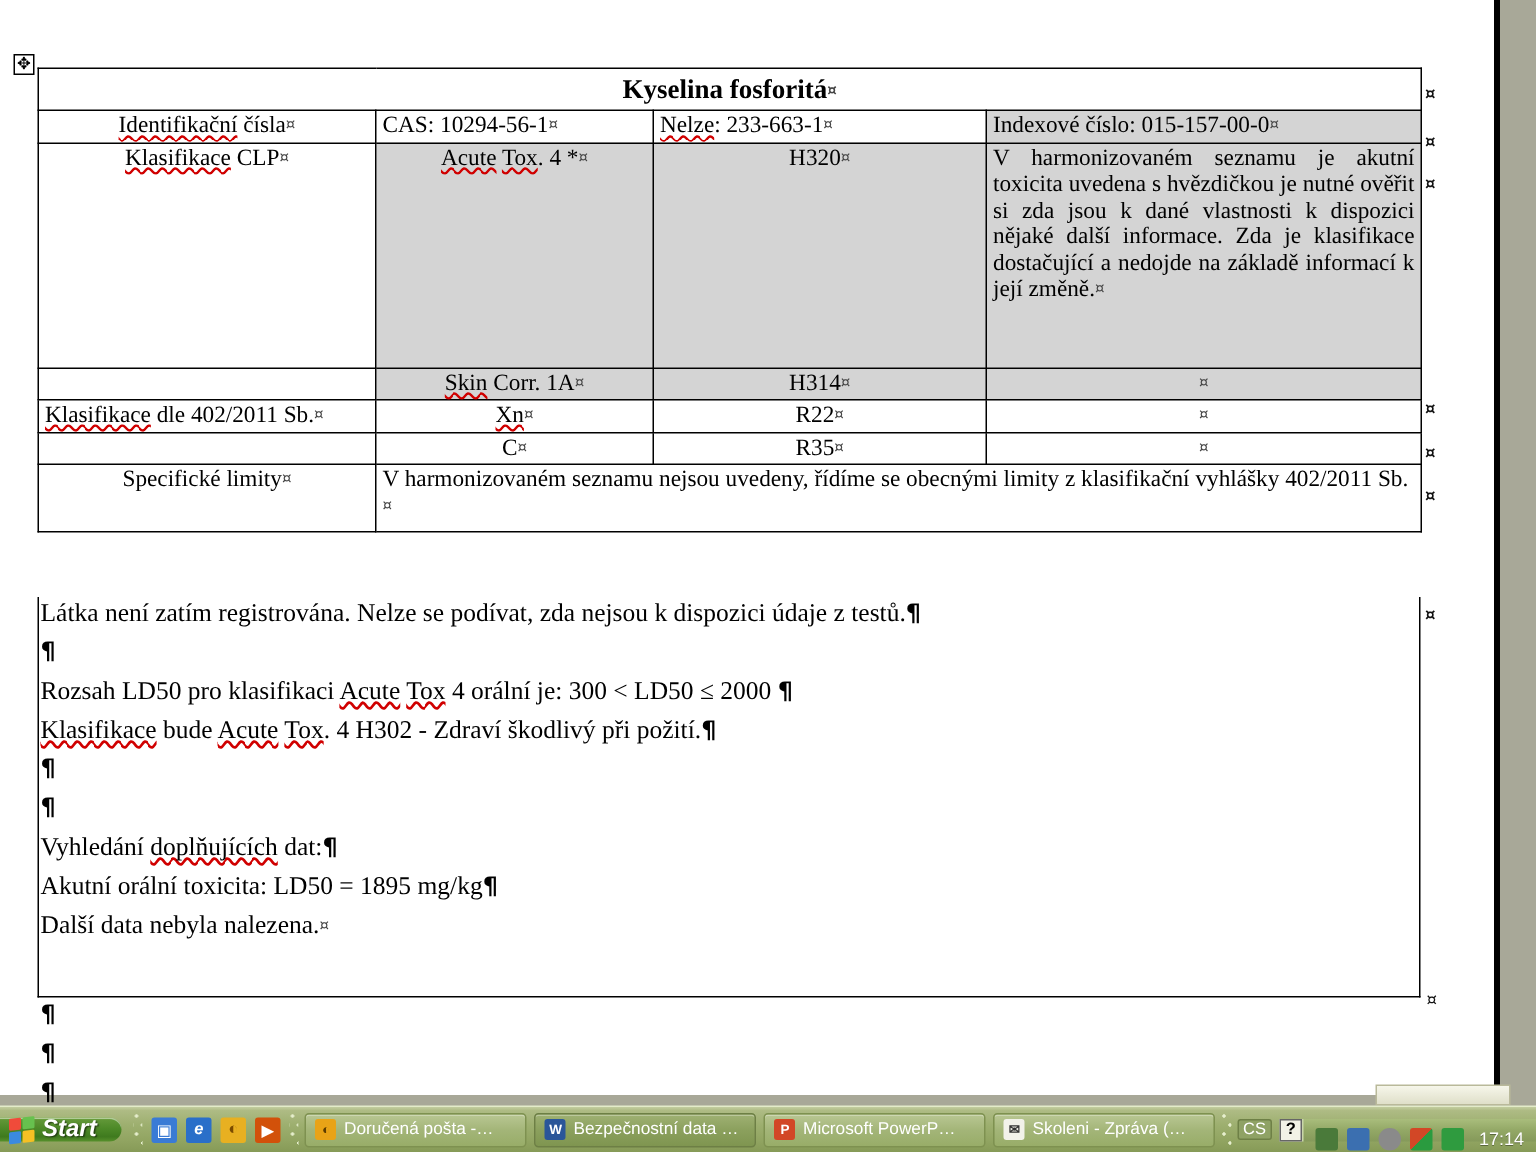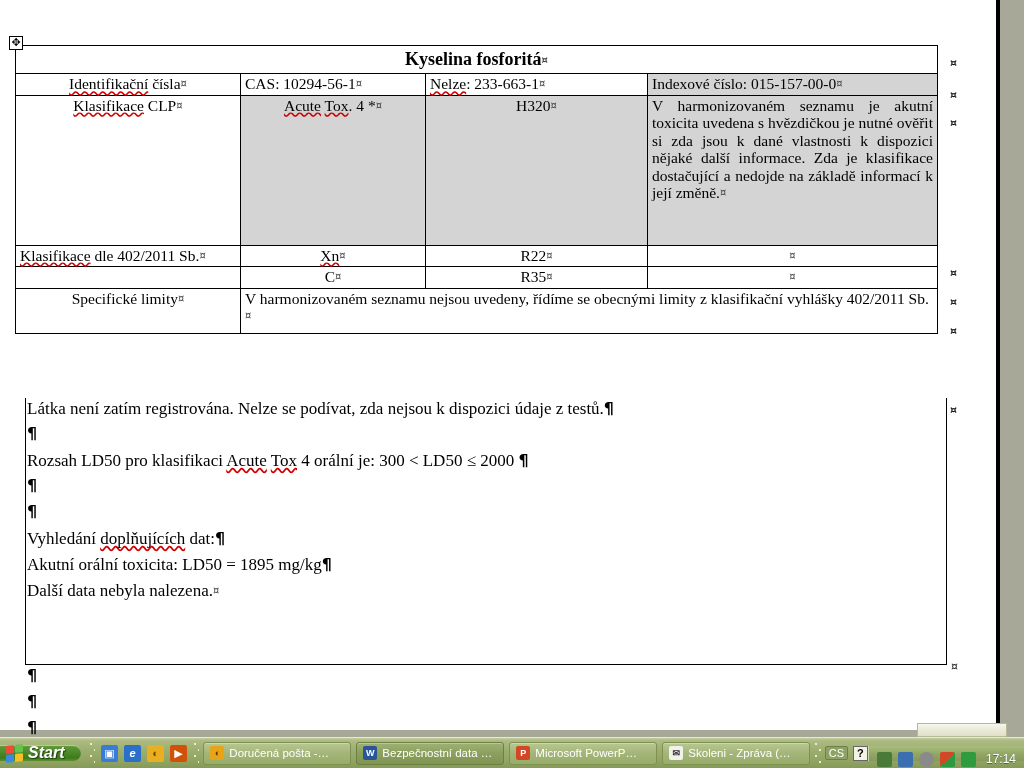--- a/index.html
+++ b/index.html
@@ -36,21 +36,21 @@
     font-size: 11px; line-height: 12px;
     text-align: center;
     color: #000;
     font-family: "DejaVu Sans", sans-serif;
     z-index: 6;
   }
 
   
   #doc-table {
     position: absolute;
-    left: 15px; top: 45px;
+    left: 25px; top: 45px;
     width: 922px;
     border-collapse: collapse;
     table-layout: fixed;
   }
   #doc-table td {
     border: 1px solid #000;
     padding: 1px 4px 2px 4px;
     font-size: 15.5px;
     line-height: 1.13;
     vertical-align: top;
@@ -283,20 +283,26 @@
           <td class="shaded">Indexové číslo: 015-157-00-0<span class="cm">¤</span></td>
         </tr>
 
         <tr>
           <td class="ctr" style="height:150px"><span class="sq">Klasifikace</span> CLP<span class="cm">¤</span></td>
           <td class="ctr shaded"><span class="sq">Acute</span> <span class="sq">Tox</span>. 4 *<span class="cm">¤</span></td>
           <td class="ctr shaded">H320<span class="cm">¤</span></td>
           <td class="just shaded">V harmonizovaném seznamu je akutní toxicita uvedena s hvězdičkou je nutné ověřit si zda jsou k dané vlastnosti k dispozici nějaké další informace. Zda je klasifikace dostačující a nedojde na základě informací k její změně.<span class="cm">¤</span></td>
         </tr>
 
+        <tr>
+          <td></td>
+          <td class="ctr shaded"><span class="sq">Skin</span> Corr. 1A<span class="cm">¤</span></td>
+          <td class="ctr shaded">H314<span class="cm">¤</span></td>
+          <td class="ctr shaded"><span class="cm">¤</span></td>
+        </tr>
 
         <tr>
           <td class="nowrap-overflow"><span class="sq">Klasifikace</span> dle 402/2011 Sb.<span class="cm">¤</span></td>
           <td class="ctr"><span class="sq">Xn</span><span class="cm">¤</span></td>
           <td class="ctr">R22<span class="cm">¤</span></td>
           <td class="ctr"><span class="cm">¤</span></td>
         </tr>
 
         <tr>
           <td></td>
@@ -311,20 +317,21 @@
         </tr>
       </tbody>
     </table>
 
     <div id="body-frame"></div>
 
     <div id="body-text">
       <p>Látka není zatím registrována. Nelze se podívat, zda nejsou k dispozici údaje z testů.<span class="pil">¶</span></p>
       <p class="pil"><span class="pil">¶</span></p>
       <p>Rozsah LD50 pro klasifikaci <span class="sq">Acute</span> <span class="sq">Tox</span> 4 orální je: 300  &lt;  LD50 ≤  2000 <span class="pil">¶</span></p>
+      <p><span class="sq">Klasifikace</span> bude <span class="sq">Acute</span> <span class="sq">Tox</span>. 4  H302  - Zdraví škodlivý při požití.<span class="pil">¶</span></p>
       <p class="pil"><span class="pil">¶</span></p>
       <p class="pil"><span class="pil">¶</span></p>
       <p>Vyhledání <span class="sq">doplňujících</span> dat:<span class="pil">¶</span></p>
       <p>Akutní orální toxicita: LD50 = 1895 mg/kg<span class="pil">¶</span></p>
       <p>Další data nebyla nalezena.<span class="cm">¤</span></p>
     </div>
 
     <div id="trailing">
       <p class="pil">¶</p>
       <p class="pil">¶</p>

